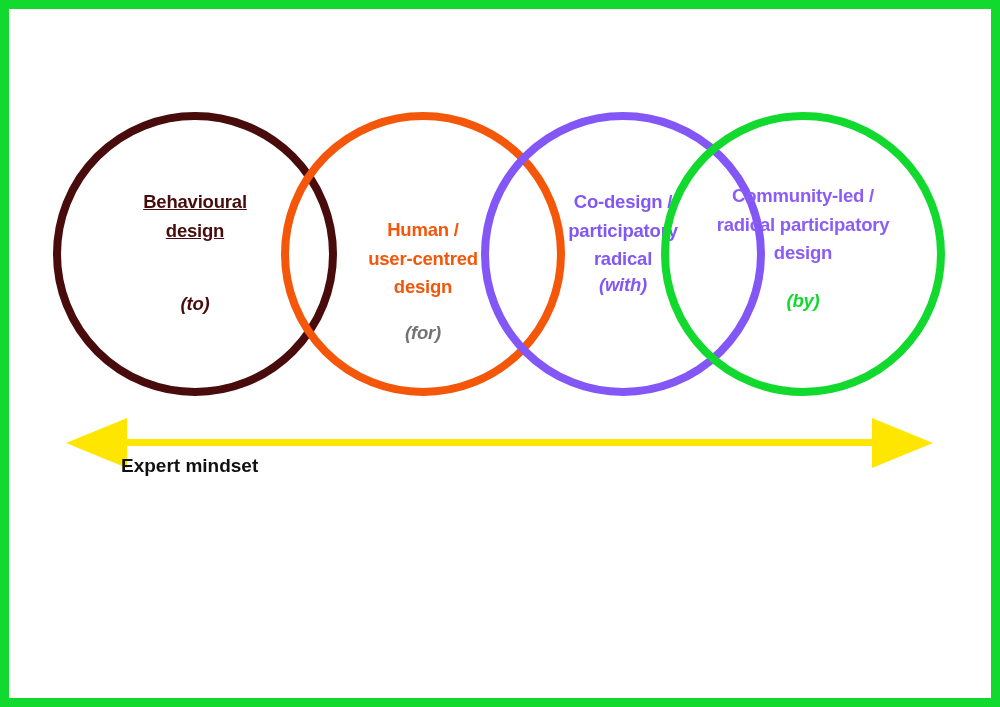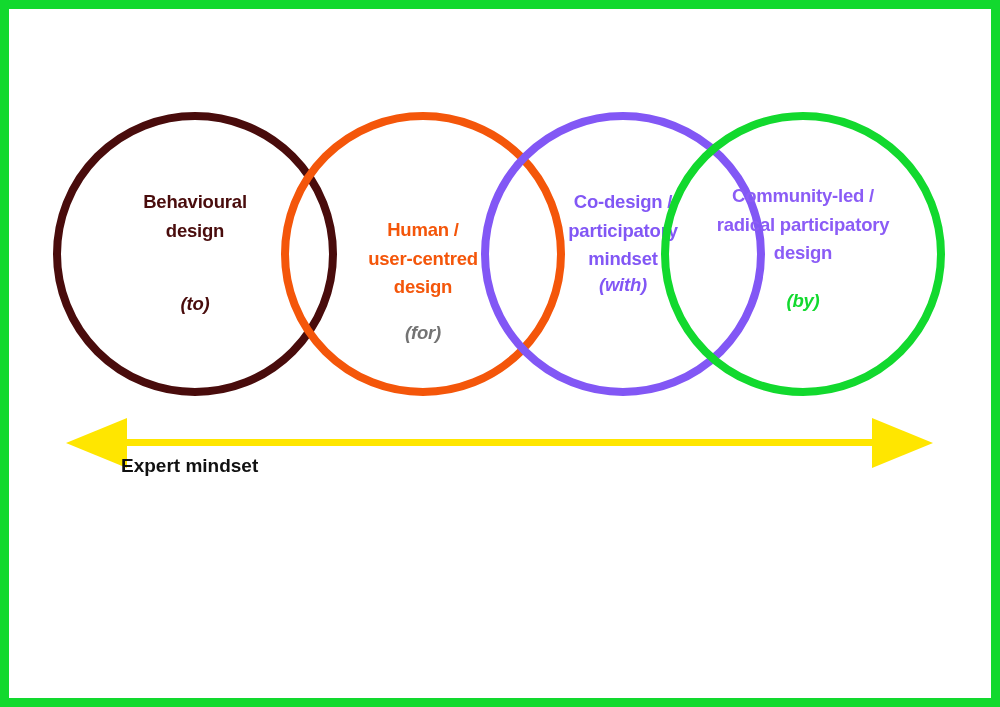--- a/index.html
+++ b/index.html
@@ -45,21 +45,21 @@
   .bubble .prep{
     font-weight:bold;
     font-style:italic;
     font-size:18.5px;
     text-align:right;
     letter-spacing:-0.2px;
   }
 
   
   #c1{left:53px;top:112px;width:284px;height:284px;border:8px solid #490c0c;z-index:1;}
-  #c1 .title{color:#490c0c;margin-top:68px;}
+  #c1 .title{color:#490c0c;margin-top:68px;text-decoration:underline;}
   #c1 .prep{color:#490c0c;margin-top:48px;}
   
   #c2{left:281px;top:112px;width:284px;height:284px;border:8px solid #f4560a;z-index:2;}
   #c2 .title{color:#f4560a;margin-top:96px;}
   #c2 .prep{color:#737373;margin-top:20px;}
   
   #c3{left:481px;top:112px;width:284px;height:284px;border:8px solid #8257f5;z-index:3;}
   #c3 .title{color:#8257f5;margin-top:68px;}
   #c3 .prep{color:#8257f5;}
   
@@ -104,21 +104,21 @@
     <div class="bubble" id="c2">
       <div class="title">Human /
 user-centred
 design</div>
       <div class="prep">(for)</div>
     </div>
 
     <div class="bubble" id="c3">
       <div class="title">Co-design /
 participatory
-mindset</div>
+radical</div>
       <div class="prep">(with)</div>
     </div>
 
     <div class="bubble" id="c4">
       <div class="title">Community-led /
 radical participatory
 design</div>
       <div class="prep">(by)</div>
     </div>
 

